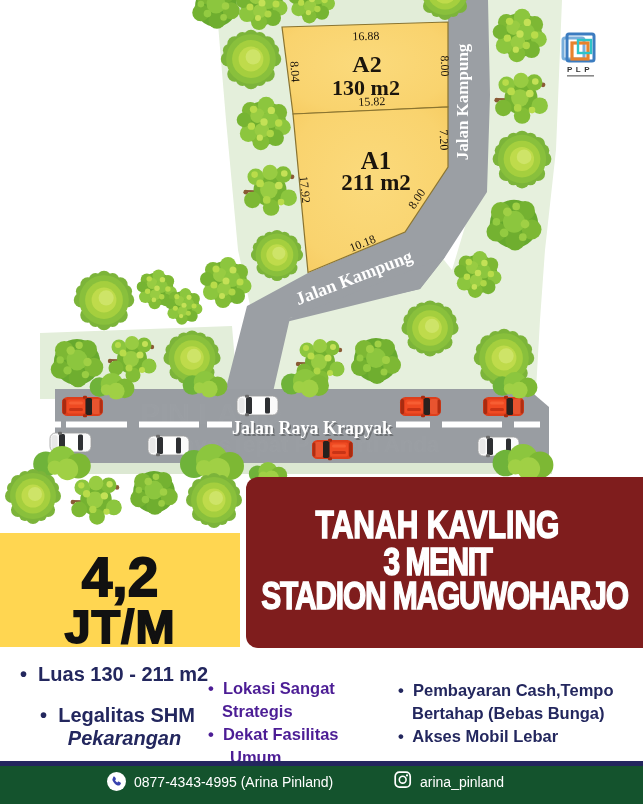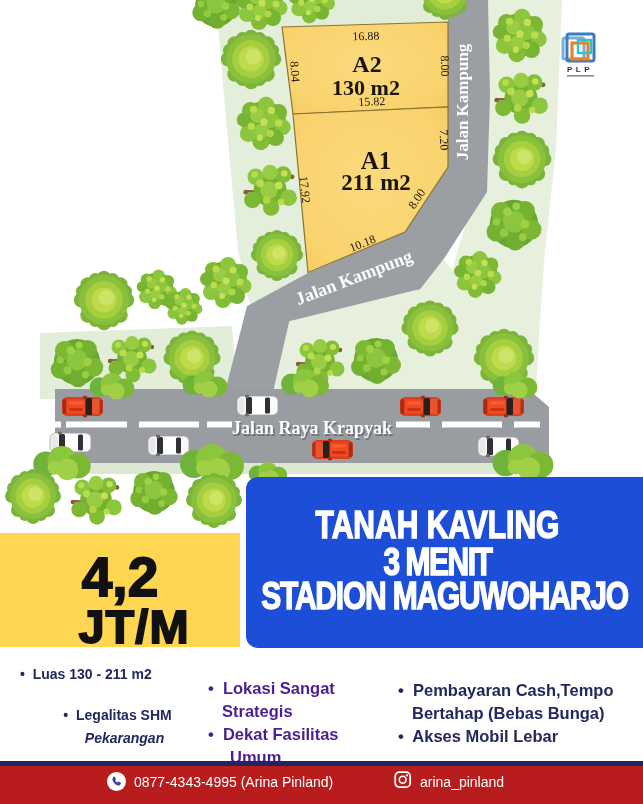--- a/index.html
+++ b/index.html
@@ -277,50 +277,50 @@
     <text x="580" y="72" font-size="8" font-weight="bold" letter-spacing="3.5" text-anchor="middle" fill="#333" font-family="Liberation Sans, sans-serif">PLP</text>
     <rect x="567" y="75" width="27" height="1.6" fill="#8a8a8a"></rect>
   </g>
 </svg>
 
 <div class="box" style="left:0;top:533px;width:240px;height:114px;background:#FFD651;color:#111;">
 
 
   <div style="position:absolute;left:0;top:21px;width:240px;text-align:center;font-weight:bold;font-size:55px;line-height:46px;-webkit-text-stroke:1.8px #111;">4,2</div>
 
-  <div style="position:absolute;left:0;top:71px;width:240px;text-align:center;font-weight:bold;font-size:47px;letter-spacing:1px;line-height:46px;padding-left:14px;-webkit-text-stroke:1.8px #111;">JT/M</div>
-</div>
-
-<div class="box" style="left:246px;top:477px;width:397px;height:171px;background:#1d4ed8;border-radius:12px 0 0 12px;color:#fff;font-weight:bold;">
+  <div style="position:absolute;left:0;top:71px;width:240px;text-align:center;font-weight:bold;font-size:47px;letter-spacing:1px;line-height:46px;-webkit-text-stroke:1.8px #111;">JT/M</div>
+</div>
+
+<div class="box" style="left:246px;top:477px;width:397px;height:171px;background:#7f1d1d;border-radius:12px 0 0 12px;color:#fff;font-weight:bold;">
 
   <div style="position:absolute;left:0;top:28px;width:383px;text-align:center;font-size:30px;line-height:40px;-webkit-text-stroke:1.2px #fff;transform:scaleY(1.27);transform-origin:50% 50%;">TANAH KAVLING</div>
 
   <div style="position:absolute;left:0;top:65px;width:383px;text-align:center;font-size:30px;line-height:40px;letter-spacing:-1.5px;-webkit-text-stroke:1.2px #fff;transform:scaleY(1.27);transform-origin:50% 50%;">3 MENIT</div>
 
   <div style="position:absolute;left:0;top:99px;width:397px;text-align:center;font-size:30px;line-height:40px;letter-spacing:-1.2px;-webkit-text-stroke:1.1px #fff;transform:scaleY(1.27);transform-origin:50% 50%;">STADION MAGUWOHARJO</div>
 </div>
 
-<div class="box" style="left:20px;top:663px;width:195px;color:#23275E;font-weight:bold;font-size:14px;line-height:23px;">
+<div class="box" style="left:20px;top:663px;width:195px;color:#23275E;font-weight:bold;font-size:20px;line-height:23px;">
   <div>•&nbsp; Luas 130 - 211 m2</div>
   <div style="margin-top:18px;text-align:center;">•&nbsp; Legalitas SHM<br><span style="margin-left:14px;font-style:italic;">Pekarangan</span></div>
 </div>
 
 <div class="box" style="left:208px;top:677px;width:195px;color:#4c1d95;font-weight:bold;font-size:16.5px;line-height:23px;">
   <div>•&nbsp; Lokasi Sangat<br><span style="margin-left:14px;">Strategis</span></div>
   <div>•&nbsp; Dekat Fasilitas<br><span style="margin-left:22px;">Umum</span></div>
 </div>
 
 <div class="box" style="left:398px;top:661px;width:245px;color:#23275E;font-weight:bold;font-size:16.5px;line-height:23px;">
   <div style="margin-top:18px;">•&nbsp; Pembayaran Cash,Tempo<br><span style="margin-left:14px;">Bertahap (Bebas Bunga)</span></div>
   <div>•&nbsp; Akses Mobil Lebar</div>
 </div>
 
 <div class="box" style="left:0;top:761px;width:643px;height:5px;background:#23265E;"></div>
 
-<div class="box" style="left:0;top:766px;width:643px;height:38px;background:#b91c1c;color:#fff;">
+<div class="box" style="left:0;top:766px;width:643px;height:38px;background:#14532d;color:#fff;">
 
   <svg width="19" height="19" viewBox="0 0 16 16" style="position:absolute;left:107px;top:6px;">
     <circle cx="8" cy="8" r="8" fill="#ffffff"></circle>
     <path d="M5.2,4.2 c0.5,-0.5 1.2,-0.4 1.5,0.1 l0.7,1.1 c0.25,0.4 0.15,0.9 -0.2,1.2 l-0.4,0.35 c0.35,0.8 1.05,1.5 1.85,1.9 l0.35,-0.45 c0.3,-0.35 0.8,-0.45 1.2,-0.2 l1.1,0.7 c0.5,0.3 0.6,1 0.1,1.5 l-0.5,0.5 c-0.5,0.5 -1.3,0.7 -2,0.4 c-1.9,-0.8 -3.4,-2.3 -4.2,-4.2 c-0.3,-0.7 -0.1,-1.5 0.4,-2 Z" fill="#3A43AF"></path>
   </svg>
 
   <span style="position:absolute;left:134px;top:8px;font-size:14px;">0877-4343-4995 (Arina Pinland)</span>
 
   <svg width="19" height="19" style="position:absolute;left:394px;top:5px;">
     <rect x="1.2" y="1.2" width="15" height="15" rx="4.2" fill="none" stroke="#fff" stroke-width="1.7"></rect>

